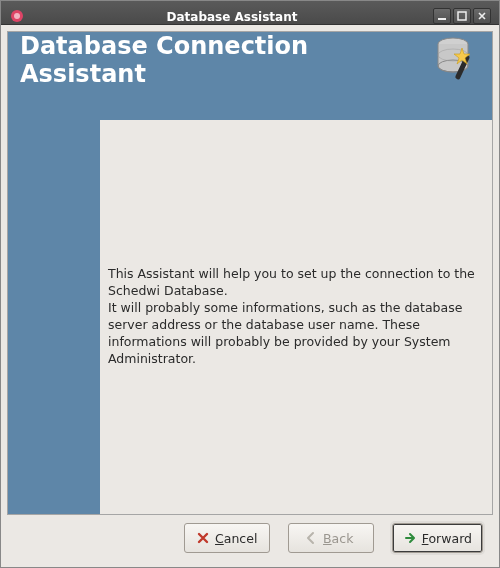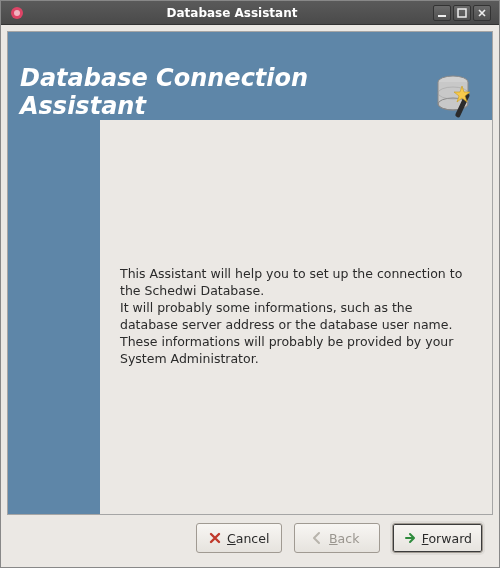--- a/index.html
+++ b/index.html
@@ -16,21 +16,21 @@
       border: 1px solid #888;
       background: #ebe8e4;
       display: flex;
       flex-direction: column;
     }
     .titlebar {
       height: 24px;
       background: linear-gradient(to bottom, #5a5a5a, #4a4a4a);
       color: #fff;
       display: flex;
-      align-items: center;
+      align-items: flex-end;
       padding: 0 8px;
       border-bottom: 1px solid #333;
     }
     .titlebar .app-icon {
       width: 16px;
       height: 16px;
       margin-right: 6px;
       flex-shrink: 0;
     }
     .titlebar .title {
@@ -67,24 +67,23 @@
       border: 1px solid #a5a5a5;
       background: #ebe8e4;
       display: flex;
       flex-direction: column;
       position: relative;
     }
     .header-banner {
       height: 88px;
       background: #5e86a8;
       display: flex;
-      align-items: flex-end;
+      align-items: flex-start;
       padding: 0 12px;
       color: #fff;
-      font-style: italic;
     }
     .header-banner .heading {
       flex: 1;
       font-size: 24px;
       font-weight: bold;
     }
     .header-banner .wizard-icon {
       width: 50px;
       height: 50px;
       flex-shrink: 0;
@@ -93,34 +92,34 @@
     .body-area {
       flex: 1;
       display: flex;
     }
     .side-stripe {
       width: 92px;
       background: #5e86a8;
     }
     .main-text {
       flex: 1;
-      padding: 0 20px;
+      padding: 0 8px;
       display: flex;
       flex-direction: column;
       justify-content: center;
       color: #2b2b2b;
       font-size: 12.5px;
       line-height: 1.35;
     }
     .main-text p { margin: 0; }
     .button-bar {
       padding: 8px 10px;
       display: flex;
       justify-content: flex-end;
-      gap: 12px;
+      gap: 18px;
     }
     .btn {
       min-width: 86px;
       height: 30px;
       padding: 0 10px;
       background: linear-gradient(to bottom, #f8f6f3, #e6e3de);
       border: 1px solid #a09a92;
       border-radius: 3px;
       display: inline-flex;
       align-items: center;

